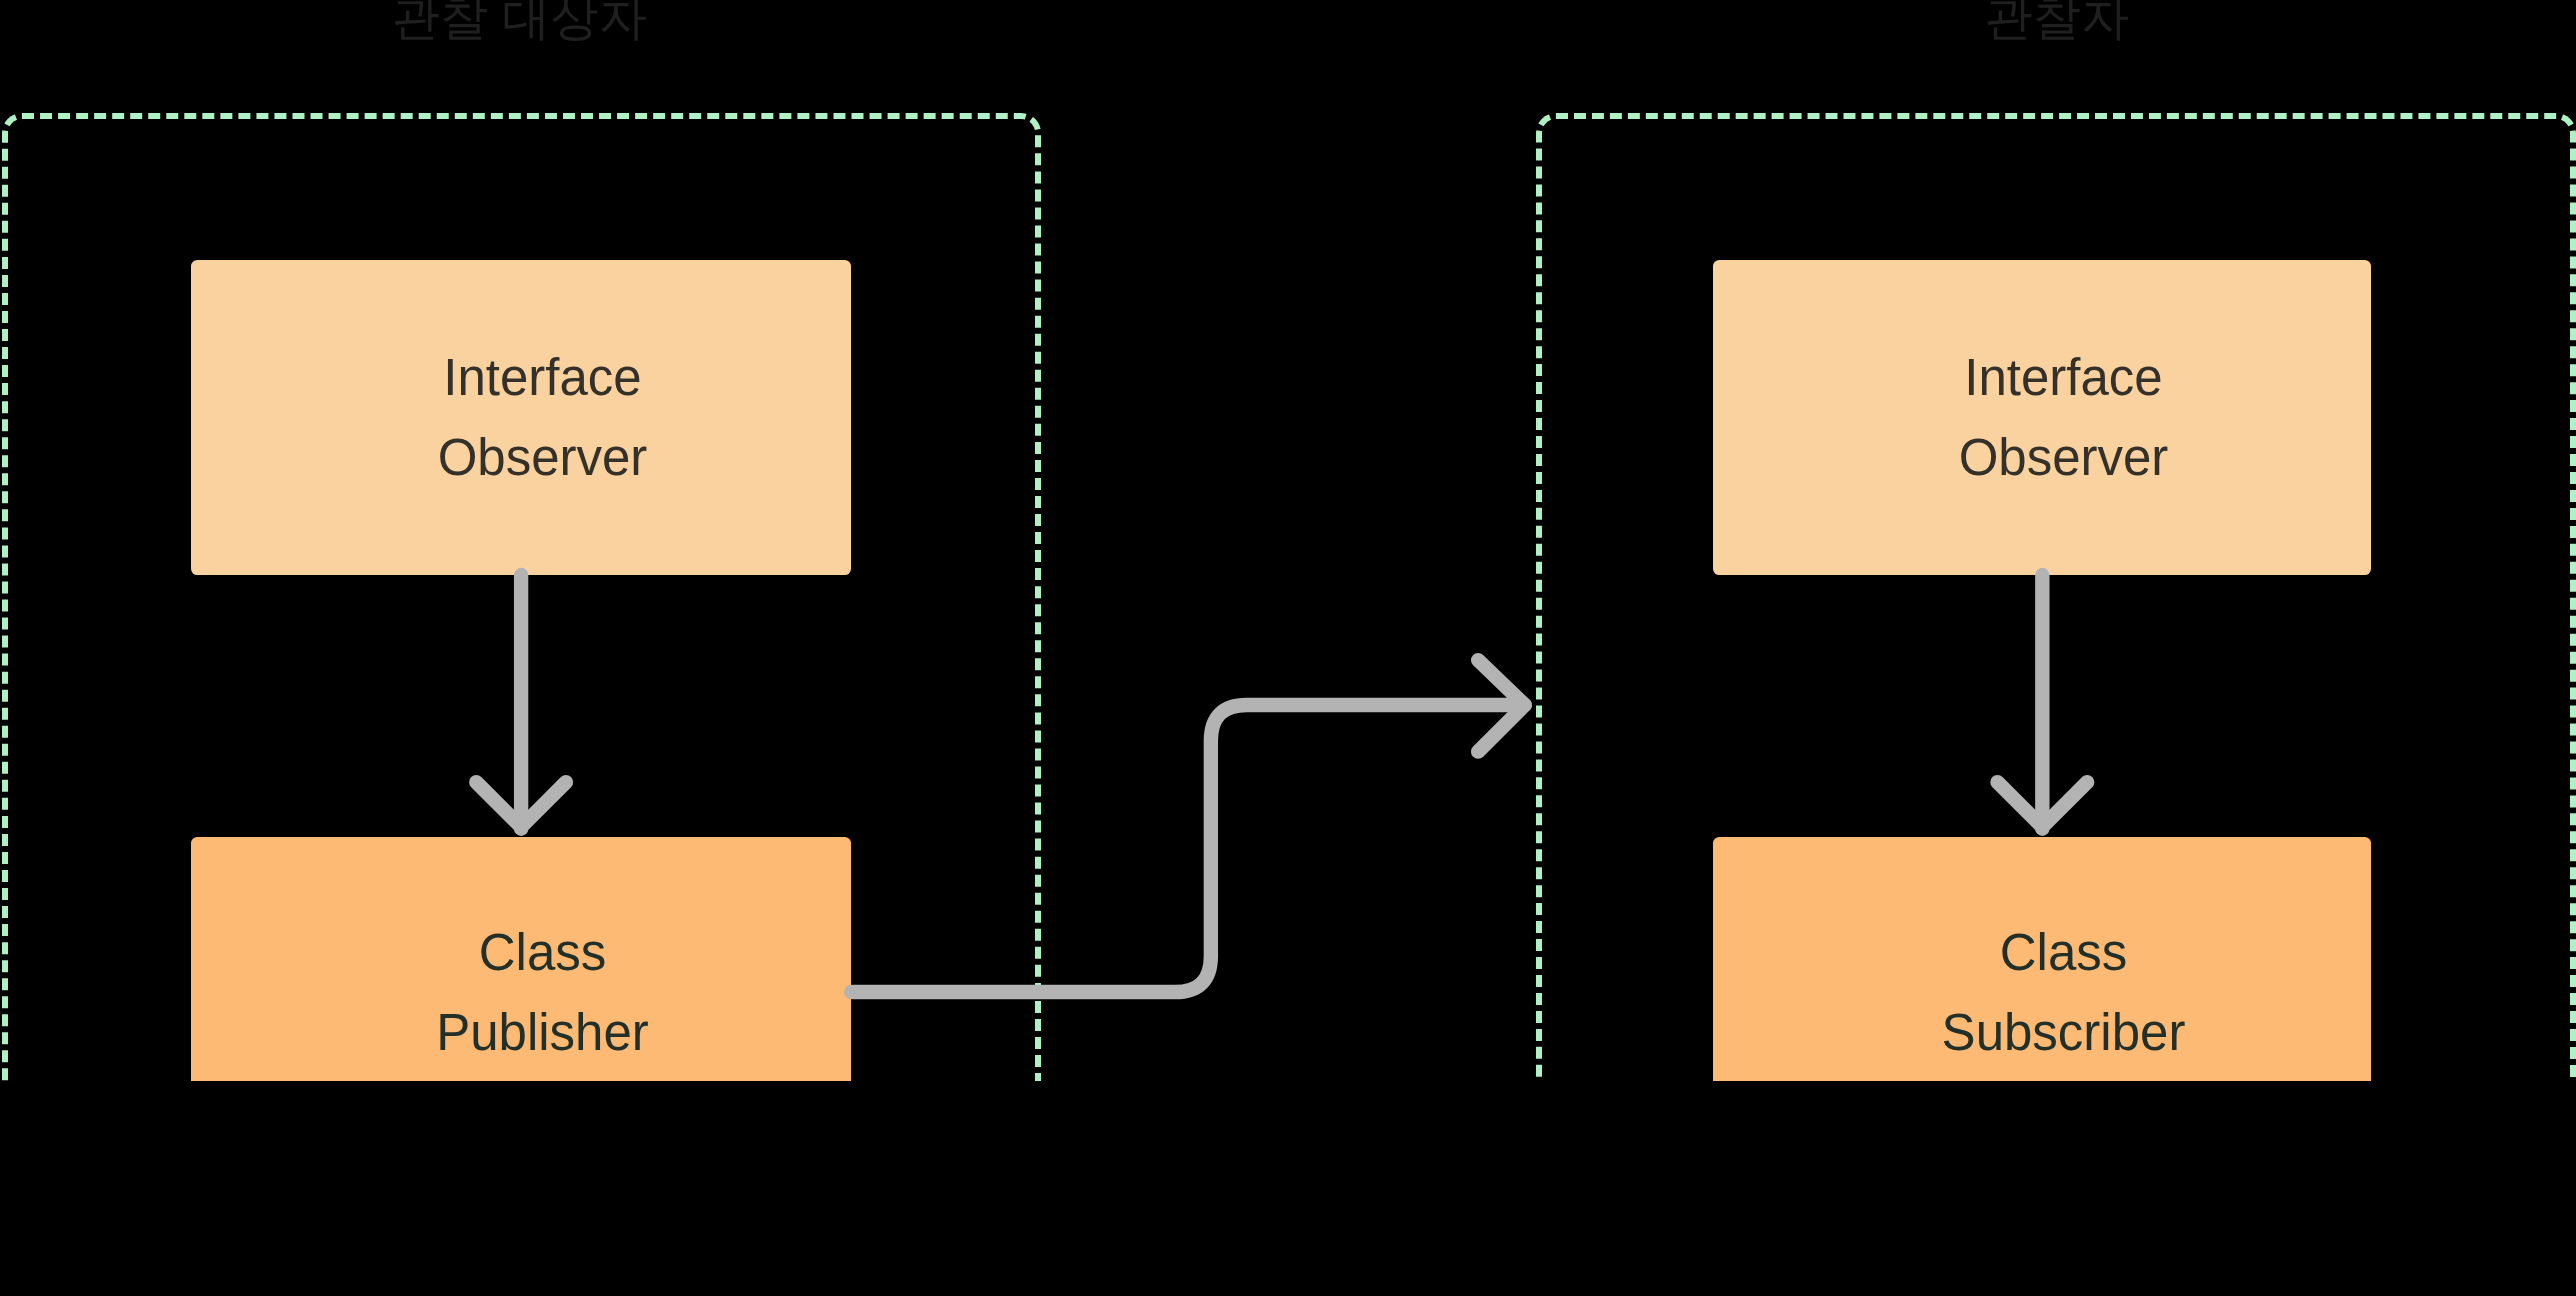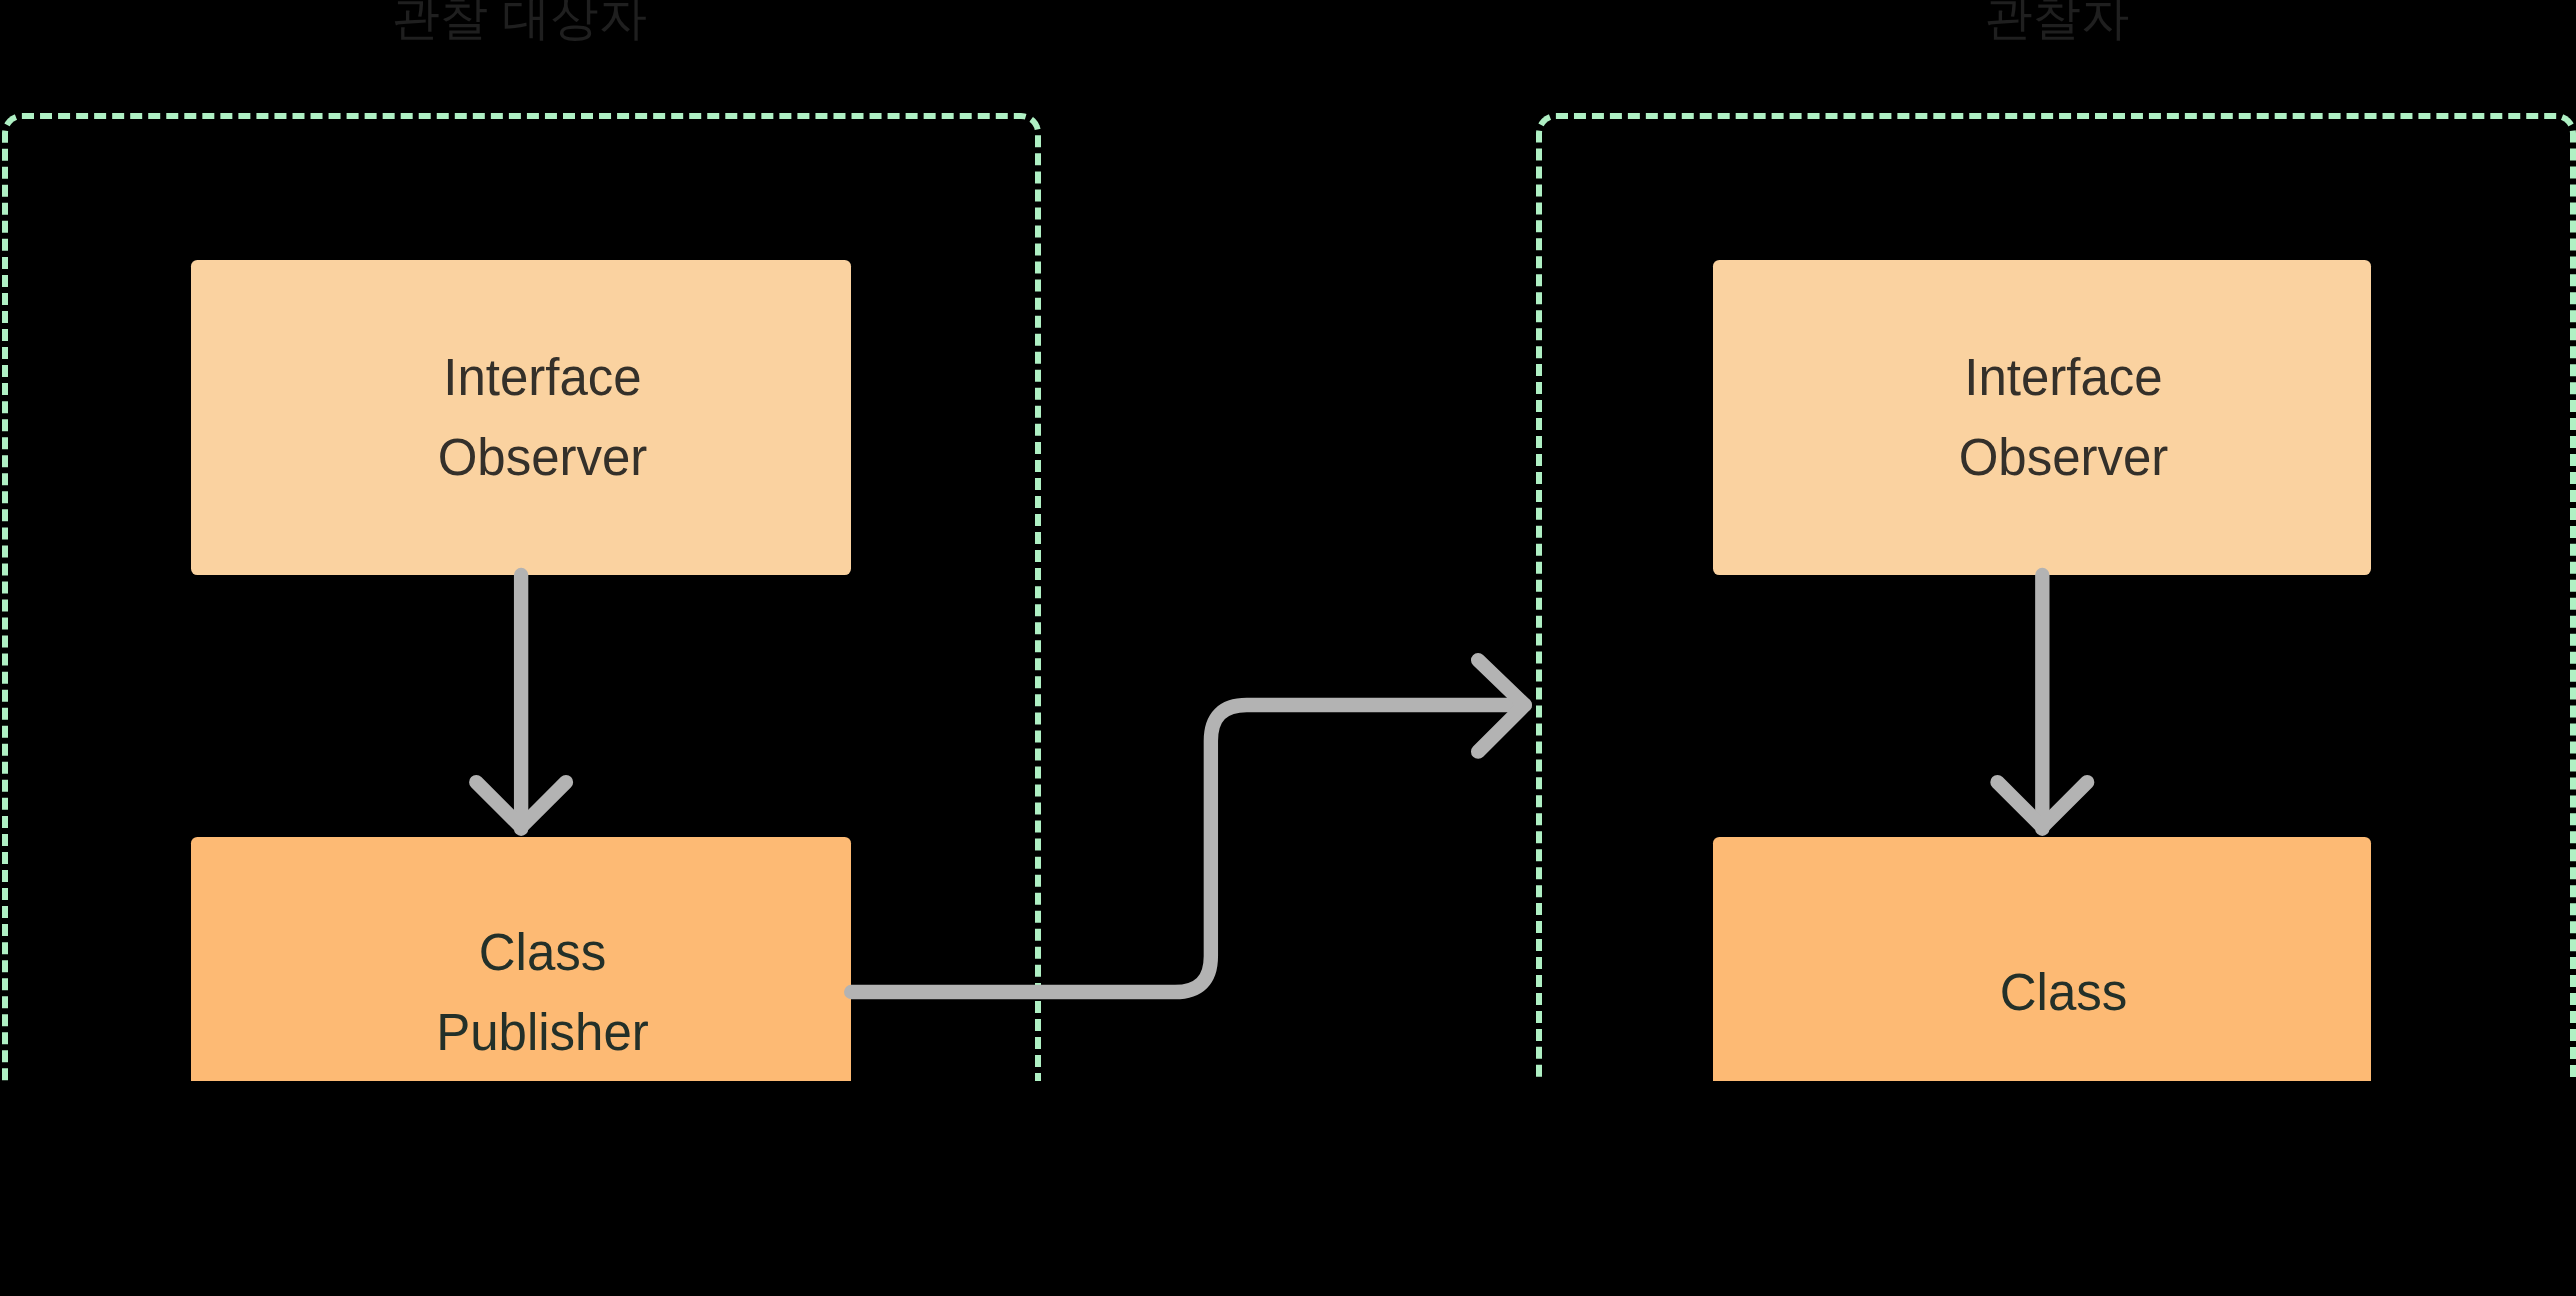--- a/index.html
+++ b/index.html
@@ -141,20 +141,21 @@
     <span class="node-line">Publisher</span>
   </div>
 
   <div class="node interface" id="node-observer">
     <span class="node-line">Interface</span>
     <span class="node-line">Observer</span>
   </div>
 
   <div class="node klass" id="node-subscriber">
     <span class="node-line">Class</span>
+    <span class="node-line">Subscriber</span>
   </div>
 
   <svg id="connectors" viewBox="0 0 2872 1446">
 
     <g>
       <path class="edge-path" d="M 581 641 L 581 924"></path>
       <path class="edge-head" d="M 531 872 L 581 922 L 631 872"></path>
     </g>
 
     <g>

